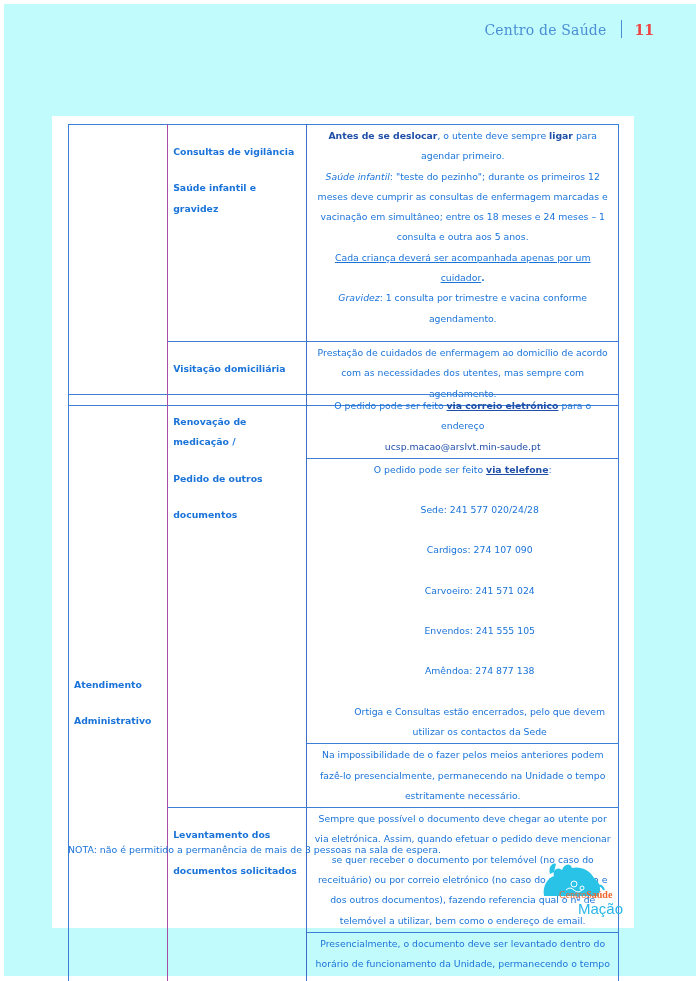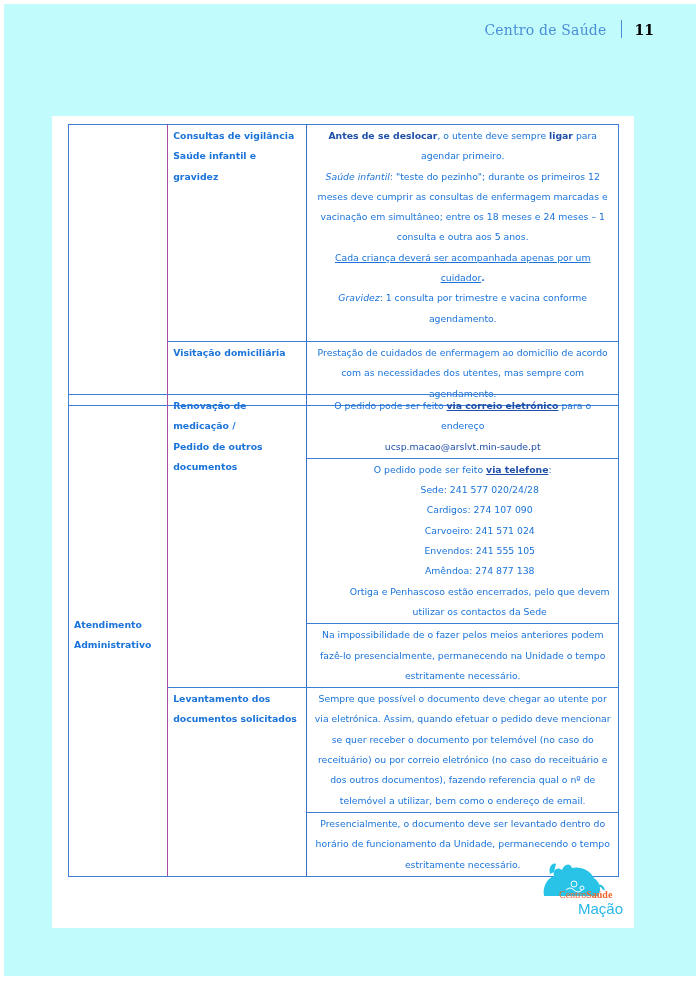--- a/index.html
+++ b/index.html
@@ -13,21 +13,21 @@
     background: #c2fbfc;
   }
   .header {
     position: absolute; right: 46px; top: 20px;
     display: flex; align-items: flex-end;
     font-family: "DejaVu Serif", serif;
     gap: 8px;
   }
   .header .title { color: #4a8fd6; font-size: 14px; letter-spacing: 0.2px; }
   .header .sep { width: 1px; height: 18px; background: #4a8fd6; margin: 0 5px 0 6px; }
-  .header .num { color: #000000; font-size: 14px; font-weight: bold; }
+  .header .num { color: #ef4444; font-size: 14px; font-weight: bold; }
 
   .sheet {
     position: absolute; left: 52px; top: 116px; width: 582px; height: 812px;
     background: #ffffff;
   }
   .tbl {
     position: absolute; left: 16px; width: 551px;
     border-collapse: collapse;
     font-family: "DejaVu Sans", sans-serif;
     font-size: 9.3px; color: #1a73d9; line-height: 20.3px;
@@ -37,25 +37,25 @@
   }
   .tbl td.c1 { width: 88px; border-right: 1.2px solid #a64ea6; }
   .tbl td.c2 { width: 128px; border-right: 1.2px solid #3d6fc9; }
   .tbl td.c2 { border-left: 1.2px solid #a64ea6; }
   .tbl td.c3 { width: 300px; }
   .tbl td.c1, .tbl td.c2 { font-weight: bold; }
   .tbl td.c3 { font-weight: bold; text-align: center; }
   .dark { color: #1f4fa8; }
   .u { text-decoration: underline; }
   .i { font-style: italic; font-weight: normal; }
-  .indent { padding-left: 34px; display: block; }
+  .indent { padding-left: 34px; display: block; margin-top: 20px; }
   .t1 { top: 8px; }
   .t2 { top: 278px; }
   .c1-mid { vertical-align: middle !important; }
-  .c1-block { display: block; padding-top: 0; }
+  .c1-block { display: block; padding-top: 16px; }
   .cell-pad-bottom { padding-bottom: 12px !important; }
 
   .notes {
     position: absolute; left: 16px; top: 726px;
     font-family: "DejaVu Sans", sans-serif; font-size: 9.4px;
     color: #1a73d9; line-height: 15px;
   }
   .footer-text {
     position: absolute; left: 164px; top: 776px;
     font-family: "Liberation Sans", sans-serif; font-size: 10.8px;
@@ -140,21 +140,21 @@
       </td>
     </tr>
     <tr>
       <td class="c3" style="font-weight:normal">
         <span>O pedido pode ser feito </span><span class="u dark" style="font-weight:bold">via telefone</span><span>:</span>
         <span class="indent">Sede: 241 577 020/24/28</span>
         <span class="indent">Cardigos: 274 107 090</span>
         <span class="indent">Carvoeiro: 241 571 024</span>
         <span class="indent">Envendos: 241 555 105</span>
         <span class="indent">Amêndoa: 274 877 138</span>
-        <span class="indent">Ortiga e Penhascoso estão encerrados, pelo que devem utilizar os contactos da Sede</span>
+        <span class="indent">Ortiga e Consultas estão encerrados, pelo que devem utilizar os contactos da Sede</span>
       </td>
     </tr>
     <tr>
       <td class="c3" style="font-weight:normal">
         <span>Na impossibilidade de o fazer pelos meios anteriores podem fazê-lo presencialmente, permanecendo na Unidade o tempo estritamente necessário.</span>
       </td>
     </tr>
     <tr>
       <td class="c2" rowspan="2">
         <span class="c1-block">Levantamento dos</span>
@@ -166,20 +166,21 @@
     </tr>
     <tr>
       <td class="c3" style="font-weight:normal">
         <span>Presencialmente, o documento deve ser levantado dentro do horário de funcionamento da Unidade, permanecendo o tempo estritamente necessário.</span>
       </td>
     </tr>
   </tbody>
     </table>
 
   <div class="notes">
+    <div>NOTA: não é permitido a permanência de mais de 3 pessoas na sala de espera.</div>
   </div>
 
 
   <svg class="logo" viewBox="0 0 80 60">
     <path d="M14 40 C 12 30, 18 22, 24 20 C 22 14, 28 10, 32 14 C 34 8, 40 6, 42 12 C 50 10, 60 14, 64 22 C 70 26, 72 34, 68 40 Z" fill="#29c3e8"></path>
     <path d="M20 18 C 18 12, 22 6, 26 8 L 24 16 Z" fill="#29c3e8"></path>
     <circle cx="44" cy="28" r="3" fill="none" stroke="#ffffff" stroke-width="1"></circle>
     <circle cx="52" cy="32" r="2" fill="none" stroke="#ffffff" stroke-width="1"></circle>
     <path d="M36 34 q 4 -4 8 0 q 4 4 8 0" fill="none" stroke="#ffffff" stroke-width="1"></path>
     <path d="M66 30 q 6 -2 8 4" fill="none" stroke="#29c3e8" stroke-width="2"></path>

